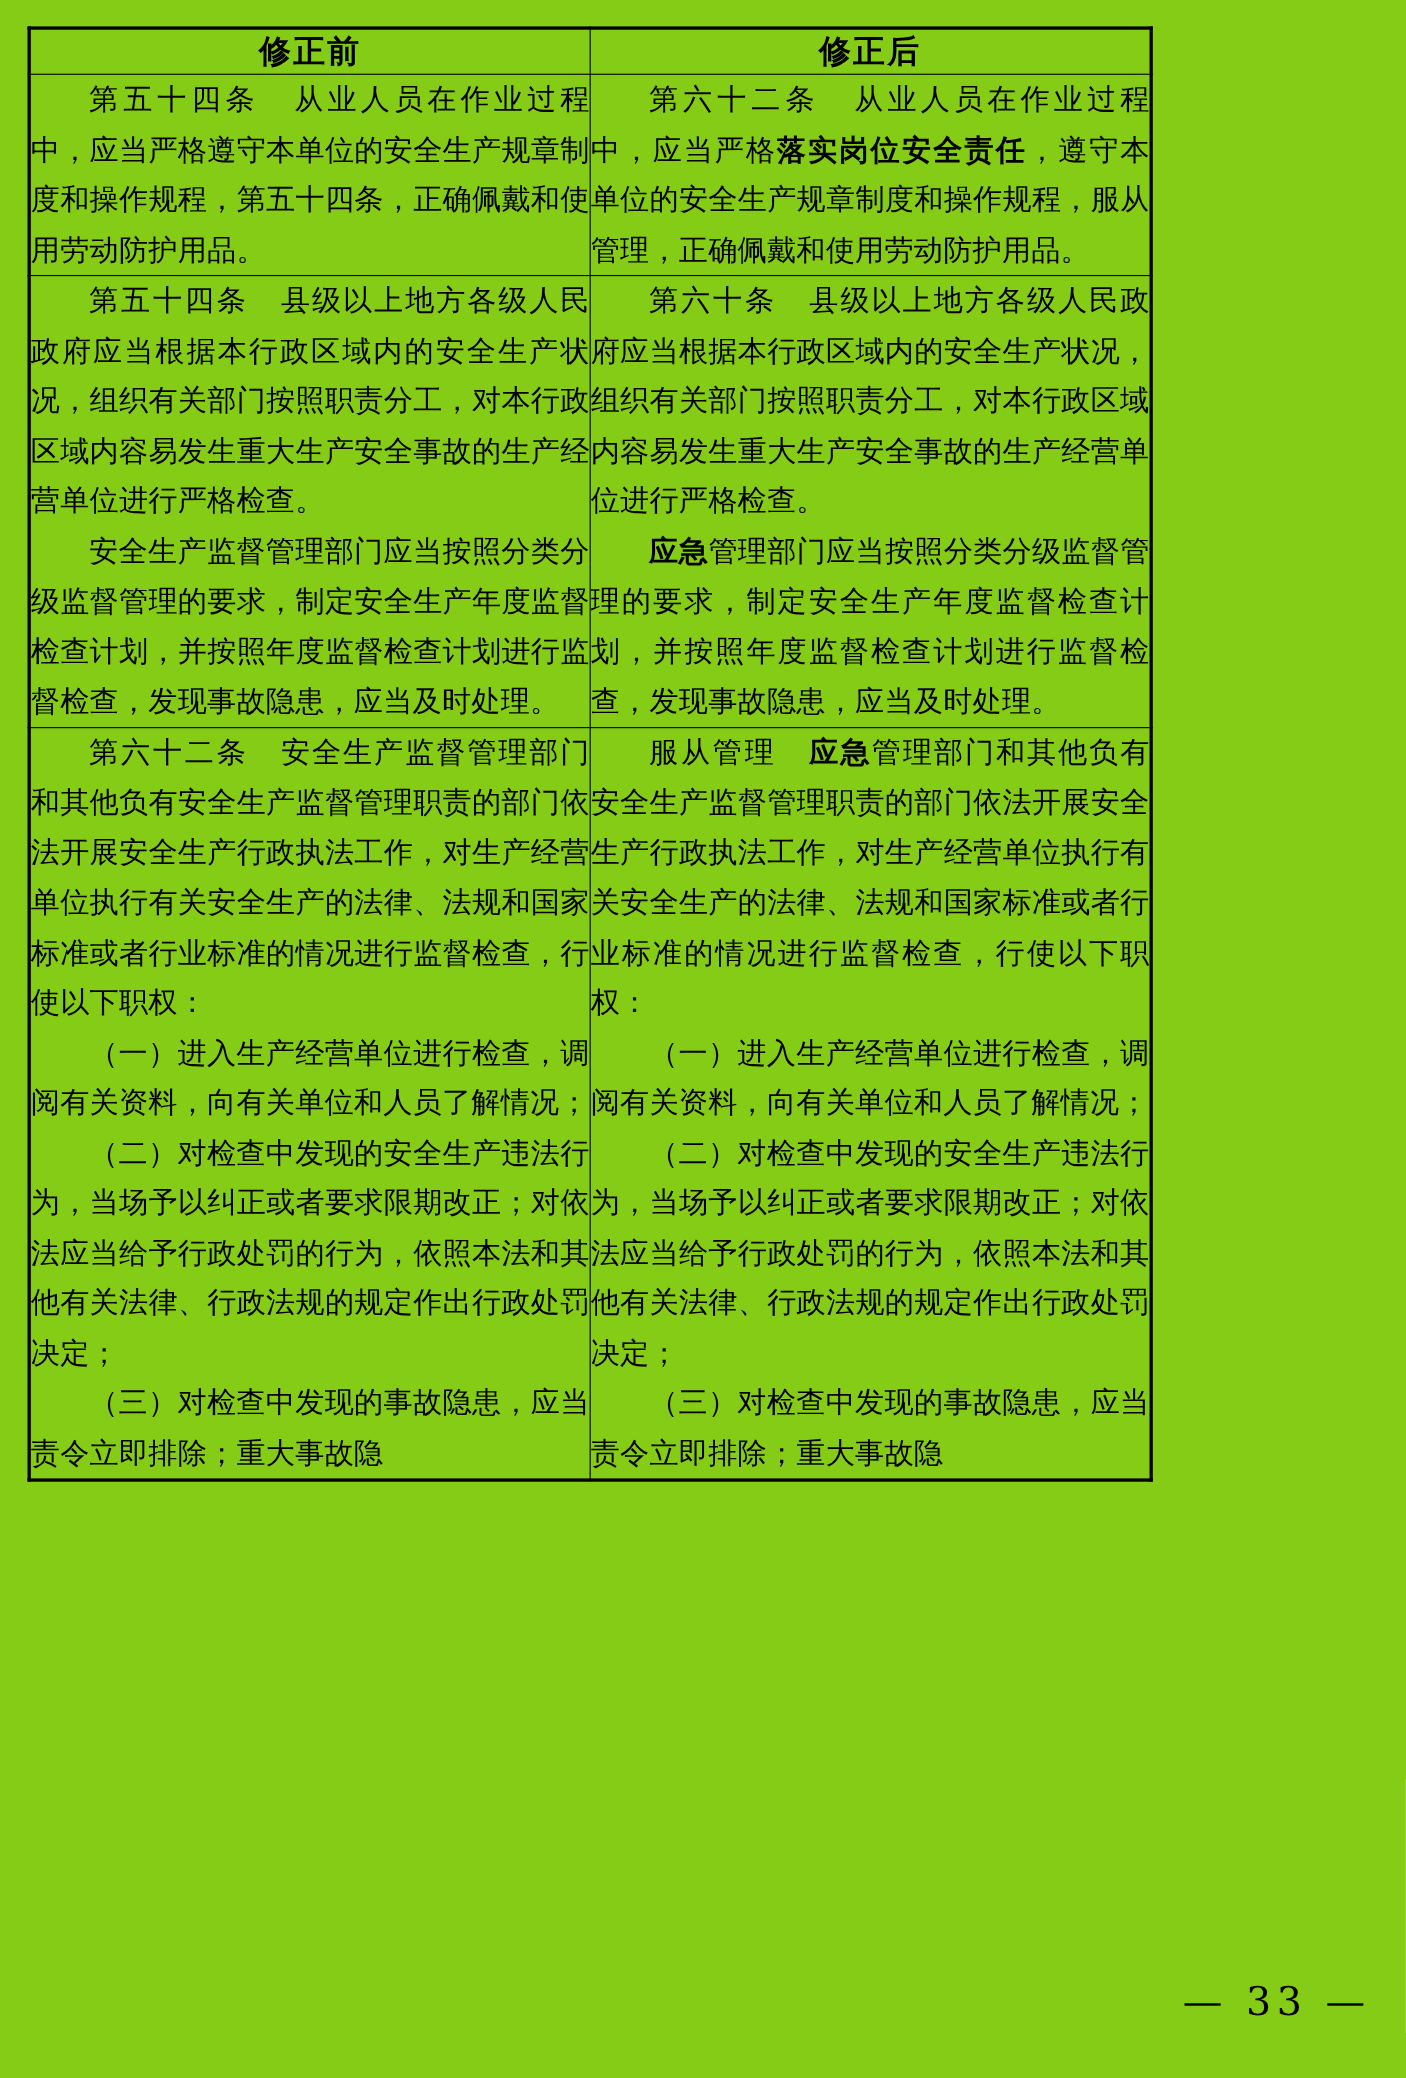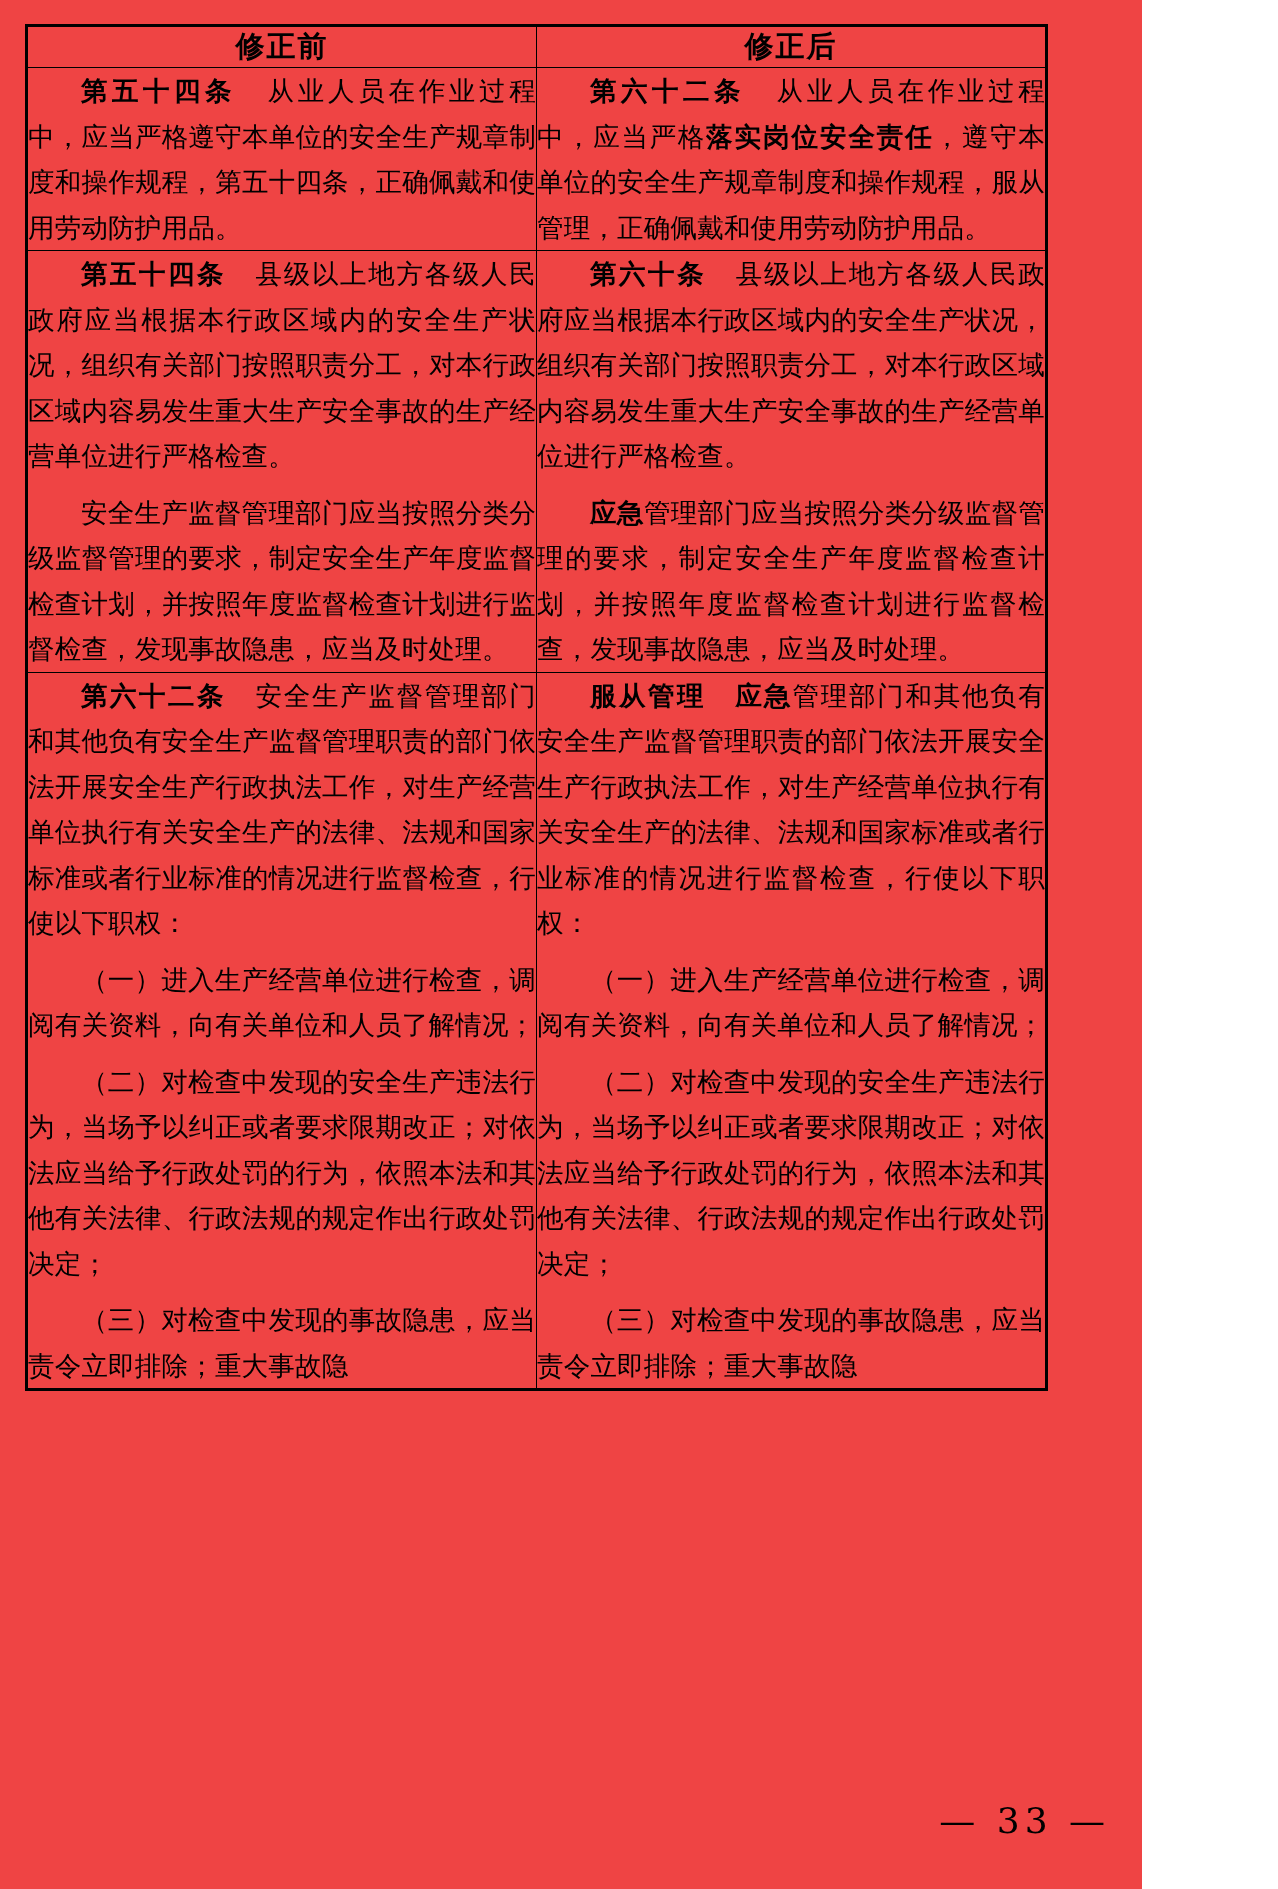--- a/index.html
+++ b/index.html
@@ -12,23 +12,23 @@
     height: 1889px;
     position: relative;
     font-family: "DejaVu Serif", "Liberation Serif", serif;
     color: #000000;
     overflow: hidden;
   }
 
   .page {
     position: absolute;
     left: 0; top: 0;
-    width: 1142px;
+    width: 1278px;
     height: 1889px;
-    background: #ef4444;
+    background: #84cc16;
   }
 
   
   .cmp-table {
     position: absolute;
     left: 25px;
     top: 24px;
     width: 1020px;
     border-collapse: collapse;
     table-layout: fixed;
@@ -62,24 +62,24 @@
     line-height: 45.5px;
     text-align: justify;
     text-align-last: left;
     text-justify: inter-character;
     letter-spacing: 0.2px;
     margin: 0;
     text-indent: 53px;
     font-family: "DejaVu Serif", "Liberation Serif", serif;
     word-break: break-all;
   }
-  .para + .para { margin-top: 11px; }
+  .para + .para { margin-top: 0; }
 
   .art-no {
-    font-weight: 700;
+    font-weight: 400;
     letter-spacing: 1px;
   }
   .gap {
     display: inline-block;
     width: 28px;
   }
   .amend {
     font-weight: 700;
     letter-spacing: 0.5px;
   }

